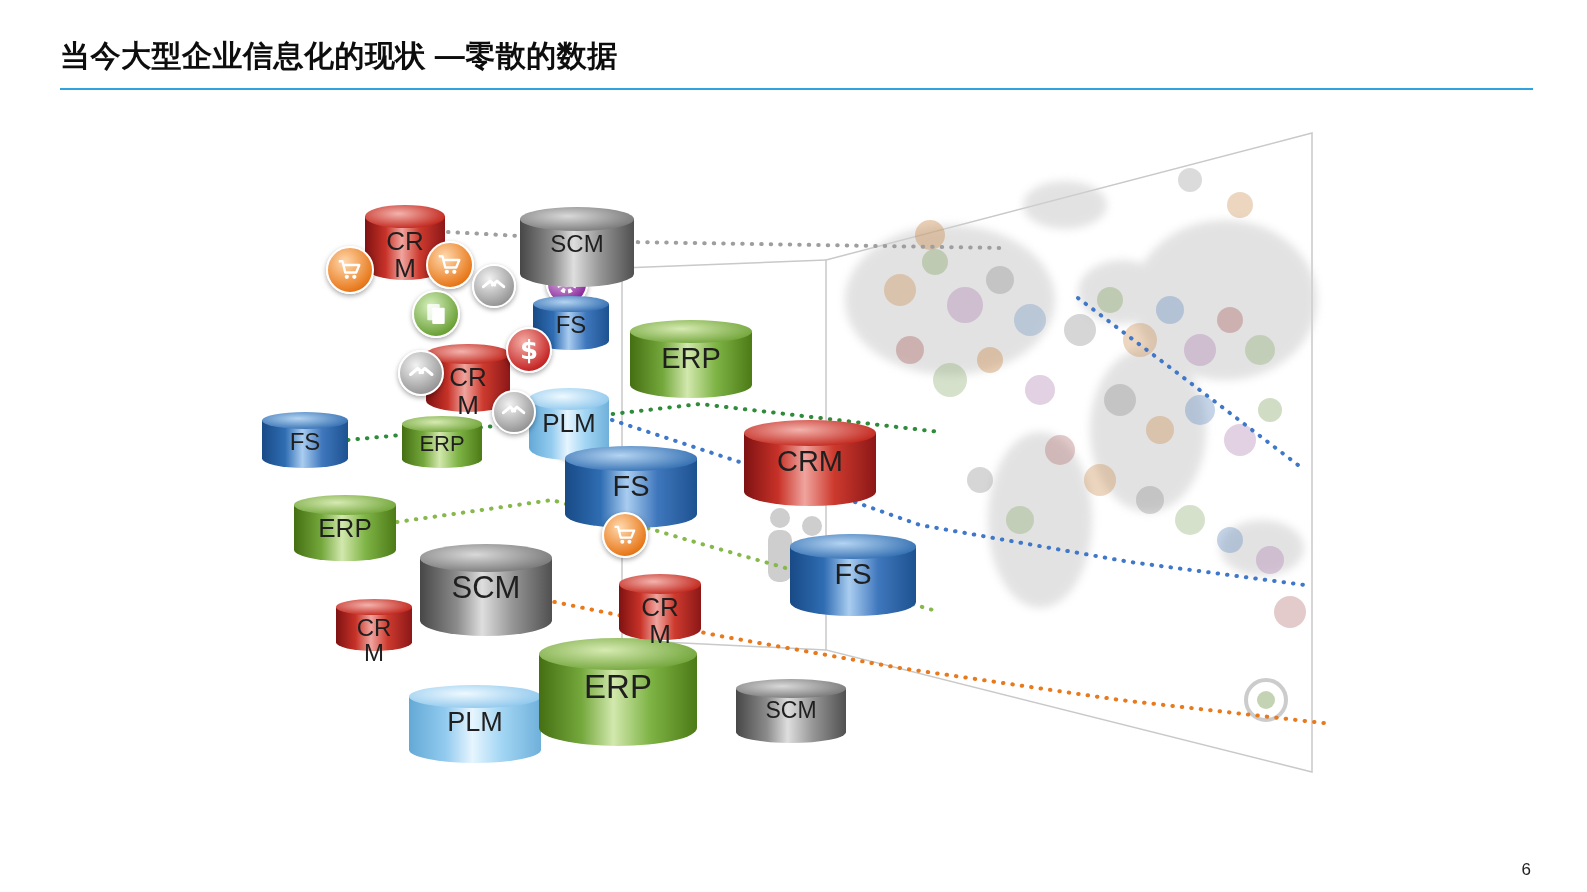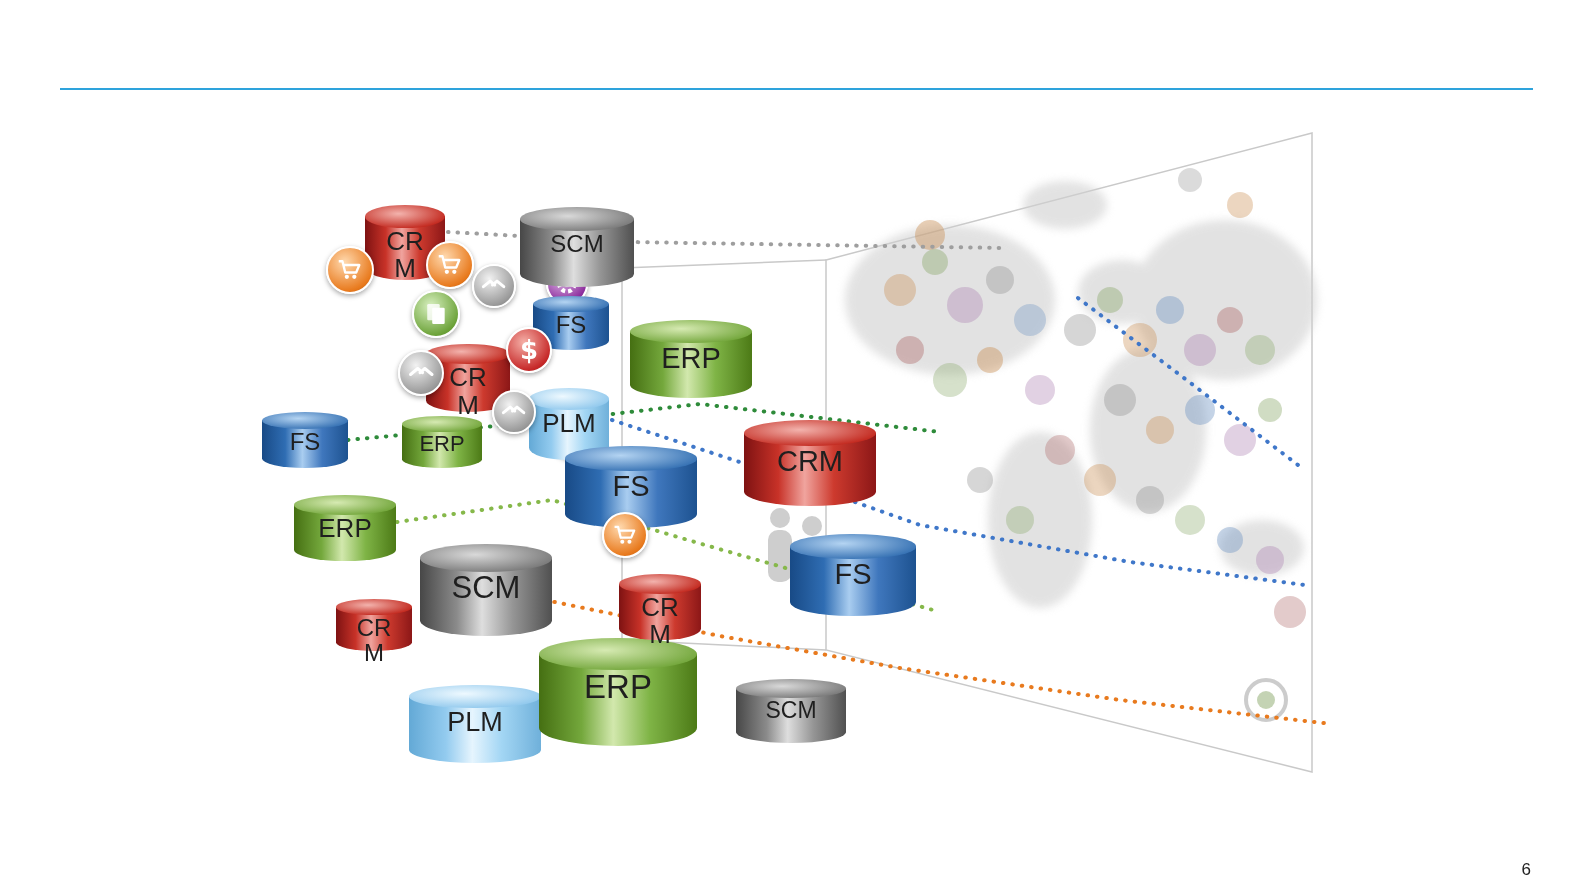--- a/index.html
+++ b/index.html
@@ -261,16 +261,17 @@
     <div class="cap"></div>
       <div class="tube"></div>
     <div class="label" style="font-size:26px;">CRM</div>
   </div>
   <div class="cyl gray" style="left:736px;top:679px;width:110px;height:64px;">
     <div class="cap"></div>
       <div class="tube"></div>
     <div class="label" style="font-size:23px;">SCM</div>
   </div>
 
+  <div class="slide-title">当今大型企业信息化的现状 —零散的数据</div>
   <div class="title-rule"></div>
   <div class="page-number">6</div>
 
 </div>
 
 </body></html>

